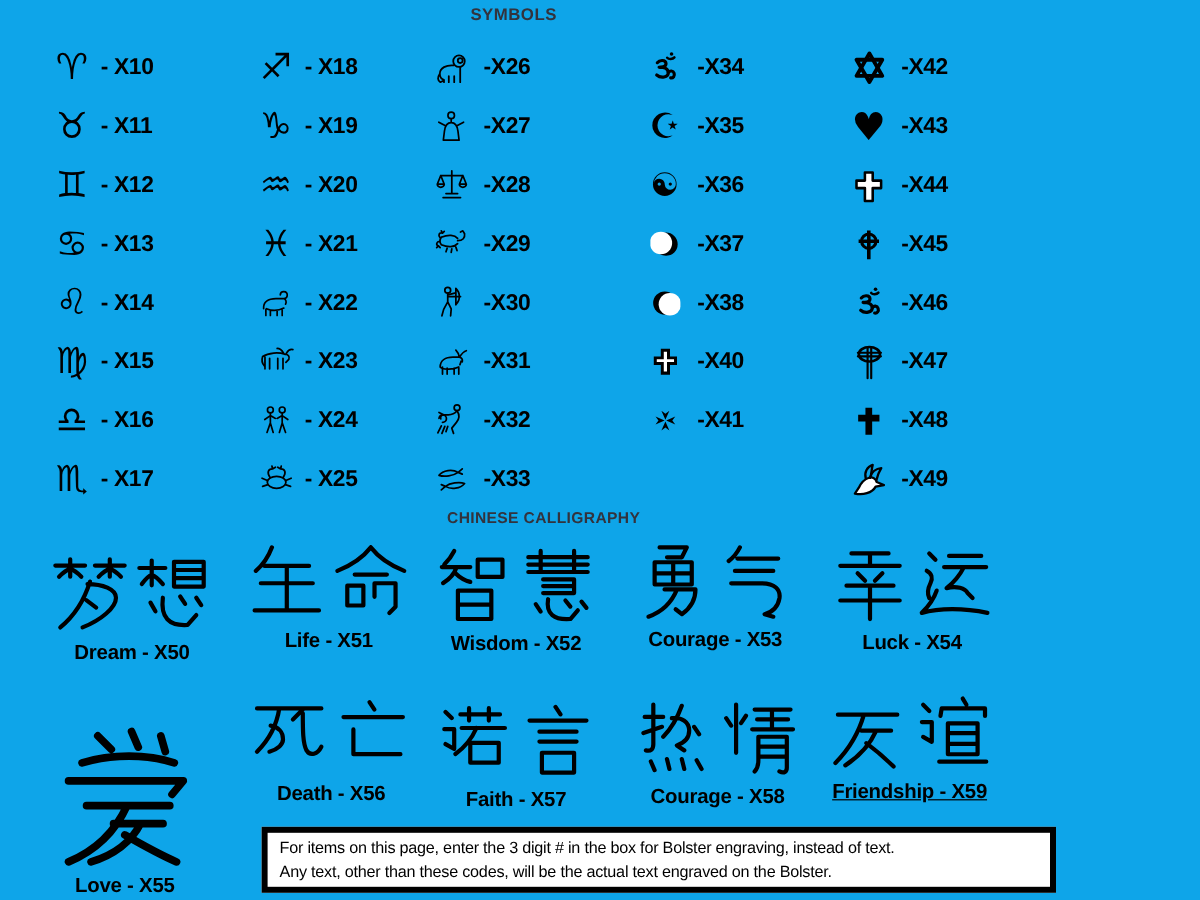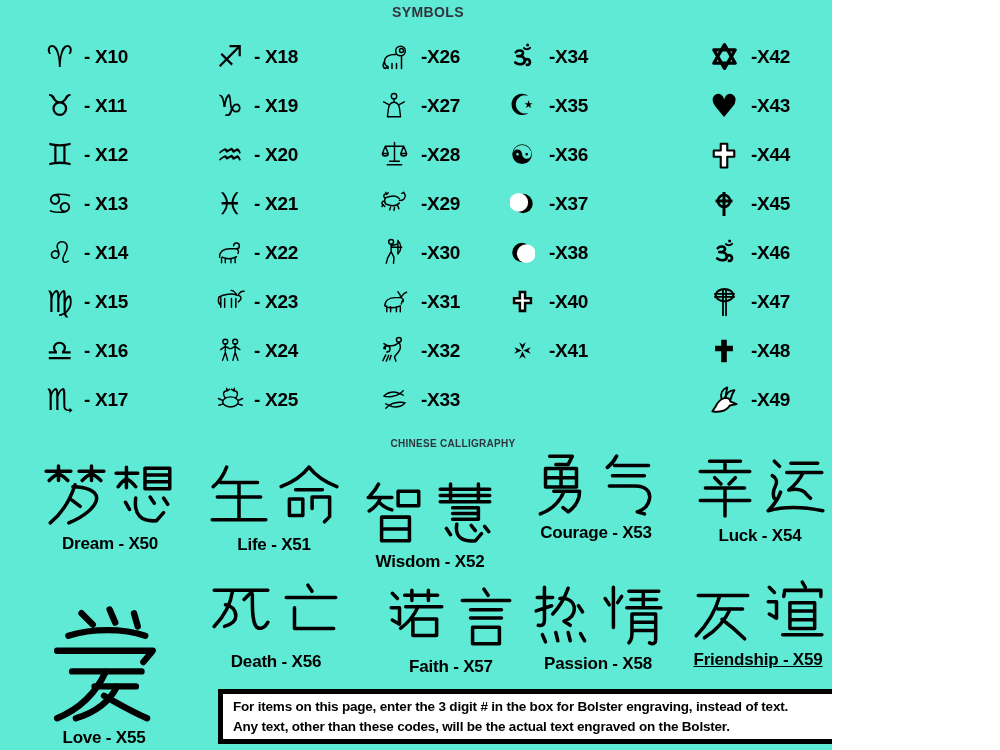--- a/index.html
+++ b/index.html
@@ -1,34 +1,34 @@
 <!DOCTYPE html>
 <html><head>
 <meta charset="utf-8">
 <style>
   html,body{margin:0;padding:0;background:#fff;}
-  .page{position:relative;width:832px;height:750px;background:#5eead4;overflow:hidden;
+  .page{position:relative;width:1000px;height:750px;background:#0ea5e9;overflow:hidden;
         font-family:"Liberation Sans",sans-serif;color:#000;}
   .page-title{position:absolute;top:4px;left:0;width:856px;text-align:center;
         font-size:14px;font-weight:700;color:#33333d;letter-spacing:.4px;}
-  .section-title{position:absolute;top:438px;left:0;width:906px;text-align:center;
-        font-size:10px;font-weight:700;color:#33333d;letter-spacing:.3px;}
+  .section-title{position:absolute;top:424px;left:0;width:906px;text-align:center;
+        font-size:13px;font-weight:700;color:#33333d;letter-spacing:.3px;}
   .sym-col{position:absolute;top:32px;display:flex;flex-direction:column;}
   .sym-row{height:49px;display:flex;align-items:center;}
   .icon-cell{width:40px;height:44px;display:flex;align-items:center;justify-content:center;}
   .glyph{font-family:"DejaVu Sans",sans-serif;line-height:1;display:block;color:#000;}
   .code{font-size:19px;font-weight:700;margin-left:4px;letter-spacing:-.3px;white-space:nowrap;}
   .sym-col.tight .code{margin-left:7px;}
   .cali{position:absolute;display:flex;flex-direction:column;align-items:center;}
   .cali .chars{display:flex;align-items:flex-start;}
   .cali .chars svg{display:block;}
   .cali-label{font-size:17px;font-weight:700;margin-top:6px;white-space:nowrap;letter-spacing:-.2px;}
   .note{position:absolute;left:218px;top:689px;width:662px;box-sizing:border-box;
         border:5px solid #000;background:#fff;padding:3px 10px;overflow:hidden;}
-  .note-line{font-size:13.5px;font-weight:700;line-height:1.45;white-space:nowrap;letter-spacing:-.2px;}
+  .note-line{font-size:13.5px;font-weight:400;line-height:1.45;white-space:nowrap;letter-spacing:-.2px;}
 </style>
 </head>
 <body>
 
 <div class="page">
   <div class="page-title">SYMBOLS</div>
 
   <div class="sym-col" style="left:40px">
       <div class="sym-row">
         <span class="icon-cell">
@@ -141,21 +141,21 @@
           <svg xmlns="http://www.w3.org/2000/svg" viewBox="0 0 32 32" width="31" height="31">
             <g fill="none" stroke="#000" stroke-width="1.5" stroke-linecap="round" stroke-linejoin="round">
               <ellipse cx="16" cy="18.5" rx="8" ry="5.2"></ellipse>
               <path d="M10.5,14.5 C7.5,10.5 8.5,7 12.5,7 L12,4.5 M12.5,7 L15,5.5 M21.5,14.5 C24.5,10.5 23.5,7 19.5,7 L20,4.5 M19.5,7 L17,5.5 M8,17 L3.5,15 M8.5,20.5 L4,22 M24,17 L28.5,15 M23.5,20.5 L28,22"></path>
             </g>
           </svg>
         </span>
         <span class="code">- X25</span>
       </div>
     </div>
-  <div class="sym-col tight" style="left:374px">
+  <div class="sym-col tight" style="left:356px">
       <div class="sym-row">
         <span class="icon-cell">
           <svg xmlns="http://www.w3.org/2000/svg" viewBox="0 0 32 32" width="32" height="32">
             <g fill="none" stroke="#000" stroke-width="1.5" stroke-linecap="round" stroke-linejoin="round">
               <circle cx="22.5" cy="10" r="4.8"></circle>
               <circle cx="23.5" cy="9.5" r="2"></circle>
               <path d="M18,13.5 C12,13 6.5,15.5 6.5,20.5 C6.5,23.5 8,25 10,25.5 M10,25.5 V27.5 M14,22.5 V27.5 M18.5,22.5 V27.5 M23.5,15 V27.5 M6.5,20.5 C4.5,23.5 4.5,26 7,27.5 L9,26.5"></path>
             </g>
           </svg>
         </span>
@@ -228,21 +228,21 @@
         <span class="icon-cell">
           <svg xmlns="http://www.w3.org/2000/svg" viewBox="0 0 32 32" width="31" height="31">
             <g fill="none" stroke="#000" stroke-width="1.5" stroke-linecap="round" stroke-linejoin="round">
               <path d="M5,12.5 C8.5,8 16.5,7 21.5,10 C17.5,13 9.5,14 5,12.5 Z M21.5,10 L25,7 M21.5,10 L25,11.5 M27,19.5 C23.5,24 15.5,25 10.5,22 C14.5,19 22.5,18 27,19.5 Z M10.5,22 L7,25 M10.5,22 L7,20.5"></path>
             </g>
           </svg>
         </span>
         <span class="code">-X33</span>
       </div>
     </div>
-  <div class="sym-col tight" style="left:502px">
+  <div class="sym-col tight" style="left:534px">
       <div class="sym-row">
         <span class="icon-cell">
           <svg xmlns="http://www.w3.org/2000/svg" viewBox="0 0 24 24" width="30" height="30">
             <g fill="none" stroke="#000" stroke-width="1.5" stroke-linecap="round" stroke-linejoin="round">
               <path d="M7,8.2 C8.6,6.2 12.6,6.2 12.8,8.7 C13,10.9 9.8,11.6 8.2,11.2 C11,11 14.2,11.9 14.3,14.8 C14.4,18 9.4,18.8 6.6,16.4" stroke-width="2.1"></path>
               <path d="M14.3,14.8 C15.4,13.2 17.6,13.4 18.2,15.2 C18.8,17 17.6,18.6 15.9,18.3" stroke-width="2.1"></path>
               <path d="M13.6,4.9 C14.6,6.1 17.2,6.1 18.4,4.7" stroke-width="1.7"></path>
               <circle cx="16.5" cy="2.4" r="1.2" fill="#000" stroke="none"></circle>
             </g>
           </svg>
@@ -403,36 +403,36 @@
             </g>
           </svg>
           <svg xmlns="http://www.w3.org/2000/svg" viewBox="0 0 32 32" width="66" height="66" style="margin:0 2px">
             <g fill="none" stroke="#000" stroke-width="1.7" stroke-linecap="round" stroke-linejoin="round">
               <path d="M7,2.5 V12.5 M2,5.5 H12.5 M3,12 Q5.2,9 7,8.2 M11.5,12 Q9,9 7,8.2 M16,3 H28 V13 H16 Z M16,6.3 H28 M16,9.6 H28 M6.5,19.5 L8.5,23 M11.5,17.5 C10.5,25.5 14,29 21.5,28.5 L25,24.5 M18.5,17 L20.5,20 M25,17.5 L27,20.5"></path>
             </g>
           </svg>
         </div>
         <div class="cali-label">Dream - X50</div>
       </div>
-      <div class="cali" title="生命" style="left: 204px; top: 463px;">
+      <div class="cali" title="生命" style="left: 204px; top: 452px;">
         <div class="chars" aria-label="生命">
           <svg xmlns="http://www.w3.org/2000/svg" viewBox="0 0 32 32" width="66" height="66" style="margin:0 2px">
             <g fill="none" stroke="#000" stroke-width="1.7" stroke-linecap="round" stroke-linejoin="round">
               <path d="M10,2 C8.5,6 6.5,9 3.5,11.5 M7,9.5 H25 M5.5,16.5 H26.5 M16,9.5 V27.5 M3,27.5 H29"></path>
             </g>
           </svg>
           <svg xmlns="http://www.w3.org/2000/svg" viewBox="0 0 32 32" width="66" height="66" style="margin:0 2px">
             <g fill="none" stroke="#000" stroke-width="1.7" stroke-linecap="round" stroke-linejoin="round">
               <path d="M16,2 C12.5,6.5 7.5,9.5 2.5,11.5 M16,2 C19.5,6.5 24.5,9.5 29.5,11.5 M9.5,13 H22.5 M6.5,17.5 H13 V25.5 H6.5 Z M17.5,16.5 H26 V26 L23.5,28.5 M17.5,16.5 V22"></path>
             </g>
           </svg>
         </div>
         <div class="cali-label">Life - X51</div>
       </div>
-      <div class="cali" title="智慧" style="left: 360px; top: 480px;">
+      <div class="cali" title="智慧" style="left: 360px; top: 455px;">
         <div class="chars" aria-label="智慧">
           <svg xmlns="http://www.w3.org/2000/svg" viewBox="0 0 32 32" width="66" height="66" style="margin:0 2px">
             <g fill="none" stroke="#000" stroke-width="1.7" stroke-linecap="round" stroke-linejoin="round">
               <path d="M8,2 C7,4 5.5,6 4,7.5 M3,8.5 H14.5 M9,8.5 C8,11.5 6,13.5 3.5,15 M8.5,11 C10.5,13 12.5,14 14.5,14.5 M17.5,5.5 H27.5 V12.5 H17.5 Z M9.5,18 H23 V29.5 H9.5 Z M9.5,23.7 H23"></path>
             </g>
           </svg>
           <svg xmlns="http://www.w3.org/2000/svg" viewBox="0 0 32 32" width="66" height="66" style="margin:0 2px">
             <g fill="none" stroke="#000" stroke-width="1.7" stroke-linecap="round" stroke-linejoin="round">
               <path d="M9,2 V10.5 M22.5,2 V10.5 M4,4.5 H28 M4,7.5 H28 M4,10.5 H28 M10,13.5 H22.5 V19 M10,16.2 H22.5 M10,19 H22.5 M7,23.5 L9,26.5 M12,21.5 C11,27.5 14.5,30 21,29.5 L24,26 M19,22 L21,24.5 M25.5,22.5 L27.5,25"></path>
             </g>
@@ -488,21 +488,21 @@
             </g>
           </svg>
           <svg xmlns="http://www.w3.org/2000/svg" viewBox="0 0 32 32" width="66" height="66" style="margin:0 2px">
             <g fill="none" stroke="#000" stroke-width="1.7" stroke-linecap="round" stroke-linejoin="round">
               <path d="M14.5,2.5 L16.5,5.5 M4,8.5 H28 M8,13.5 V23.5 H27"></path>
             </g>
           </svg>
         </div>
         <div class="cali-label">Death - X56</div>
       </div>
-      <div class="cali" title="诺言" style="left: 381px; top: 585px;">
+      <div class="cali" title="诺言" style="left: 360px; top: 585px;">
         <div class="chars" aria-label="诺言">
           <svg xmlns="http://www.w3.org/2000/svg" viewBox="0 0 32 32" width="66" height="66" style="margin:0 2px">
             <g fill="none" stroke="#000" stroke-width="1.7" stroke-linecap="round" stroke-linejoin="round">
               <path d="M4.5,4 L7,6.5 M4,11 H8 V19 L4.5,17 M14,2.5 V7.5 M22,2.5 V7.5 M10.5,5 H26.5 M11,10.5 H28.5 M17,10.5 C15,15 12,18.5 8.5,21 M14.5,16.5 H26 V24.5 H14.5 Z"></path>
             </g>
           </svg>
           <svg xmlns="http://www.w3.org/2000/svg" viewBox="0 0 32 32" width="66" height="66" style="margin:0 2px">
             <g fill="none" stroke="#000" stroke-width="1.7" stroke-linecap="round" stroke-linejoin="round">
               <path d="M15,2 L17,5 M4.5,7.5 H27.5 M8.5,12 H23.5 M8.5,16 H23.5 M9.5,20.5 H22.5 V28.5 H9.5 Z"></path>
             </g>
@@ -516,21 +516,21 @@
             <g fill="none" stroke="#000" stroke-width="1.7" stroke-linecap="round" stroke-linejoin="round">
               <path d="M7,2.5 V18.5 C7,20.5 6,21.5 4,21 M3.5,7.5 H11 M3,14 L10.5,11.5 M18.5,3 C16.5,8.5 14,12.5 11,15.5 M14.5,8 C18.5,7.5 21.5,9.5 21.5,13 C21.5,16 19.5,18 16.5,19 L19.5,21 M23.5,11.5 L25.5,14.5 M6,25.5 L7.5,29 M12.5,24.5 L13.5,28.5 M18.5,24.5 L19.5,28.5 M24.5,25 L26.5,28.5"></path>
             </g>
           </svg>
           <svg xmlns="http://www.w3.org/2000/svg" viewBox="0 0 32 32" width="66" height="66" style="margin:0 2px">
             <g fill="none" stroke="#000" stroke-width="1.7" stroke-linecap="round" stroke-linejoin="round">
               <path d="M6.5,2.5 V22 M2.5,8 L4.5,11 M10.5,7 L8.5,10 M14,4.5 H28.5 M15,8.5 H27.5 M13,12.5 H29.5 M21,4.5 V12.5 M15.5,15.5 H27 V28 C27,29.5 26,30.5 24,29.5 M15.5,15.5 V25 C15.5,27 15,28.5 14,29.5 M16.5,19.5 H26 M16.5,23.5 H26"></path>
             </g>
           </svg>
         </div>
-        <div class="cali-label">Passion - X58</div>
+        <div class="cali-label">Courage - X58</div>
       </div>
       <div class="cali" title="友谊" style="left: 688px; top: 578px; text-decoration: underline;">
         <div class="chars" aria-label="友谊">
           <svg xmlns="http://www.w3.org/2000/svg" viewBox="0 0 32 32" width="66" height="66" style="margin:0 2px">
             <g fill="none" stroke="#000" stroke-width="1.7" stroke-linecap="round" stroke-linejoin="round">
               <path d="M4,8.5 H28 M14.5,8.5 C12.5,15.5 8.5,22.5 3,28 M13.5,15 H25.5 M19.5,15 C17,20.5 12.5,25.5 7,29 M15.5,20 C19.5,23 23.5,26.5 26.5,29.5"></path>
             </g>
           </svg>
           <svg xmlns="http://www.w3.org/2000/svg" viewBox="0 0 32 32" width="66" height="66" style="margin:0 2px">
             <g fill="none" stroke="#000" stroke-width="1.7" stroke-linecap="round" stroke-linejoin="round">

